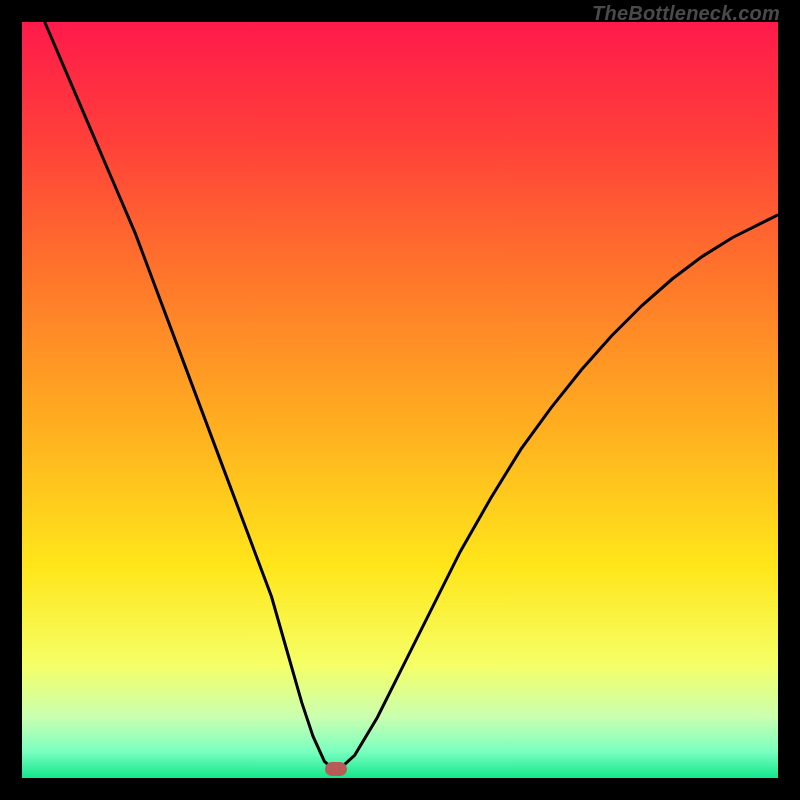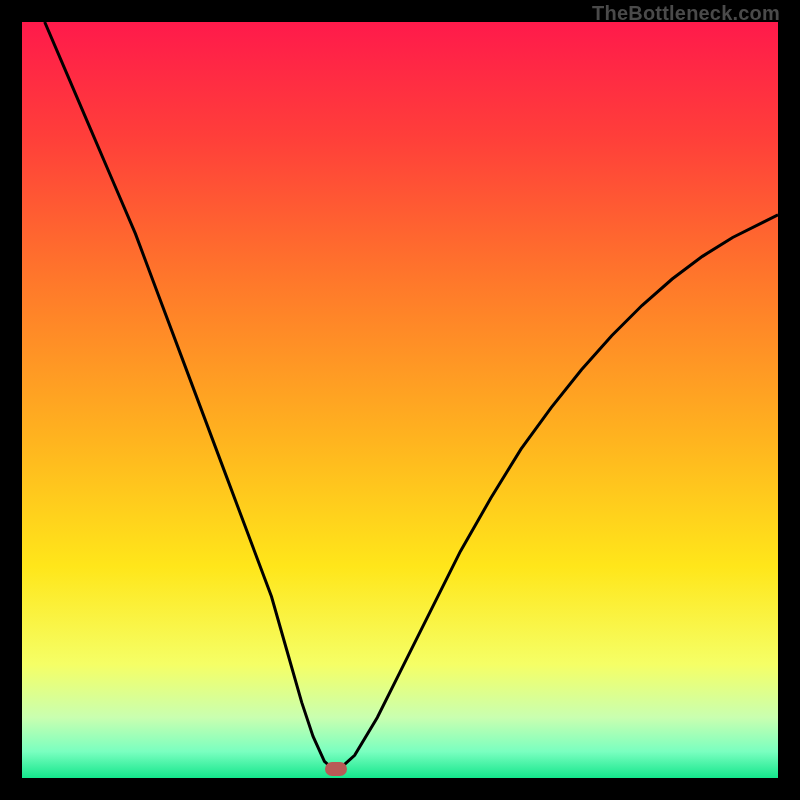--- a/index.html
+++ b/index.html
@@ -27,20 +27,21 @@
     height: 756px;
   }
   .watermark {
     position: absolute;
     top: 2px;
     right: 20px;
     color: #4a4a4a;
     font-size: 20px;
     font-weight: 600;
     letter-spacing: 0.2px;
+    font-style: italic;
   }
   .marker {
     position: absolute;
     width: 22px;
     height: 14px;
     border-radius: 7px;
     transform: translate(-50%, -50%);
   }
 </style>
 </head>

